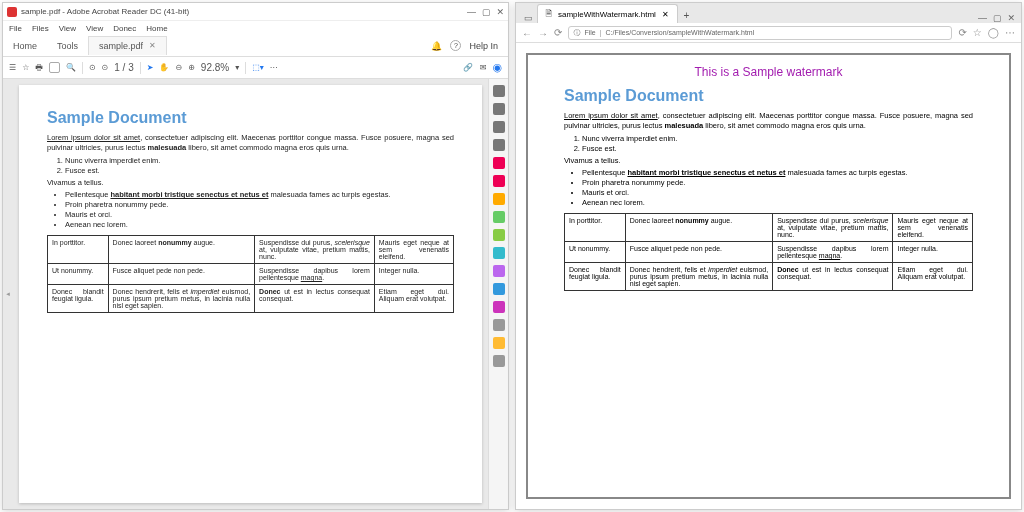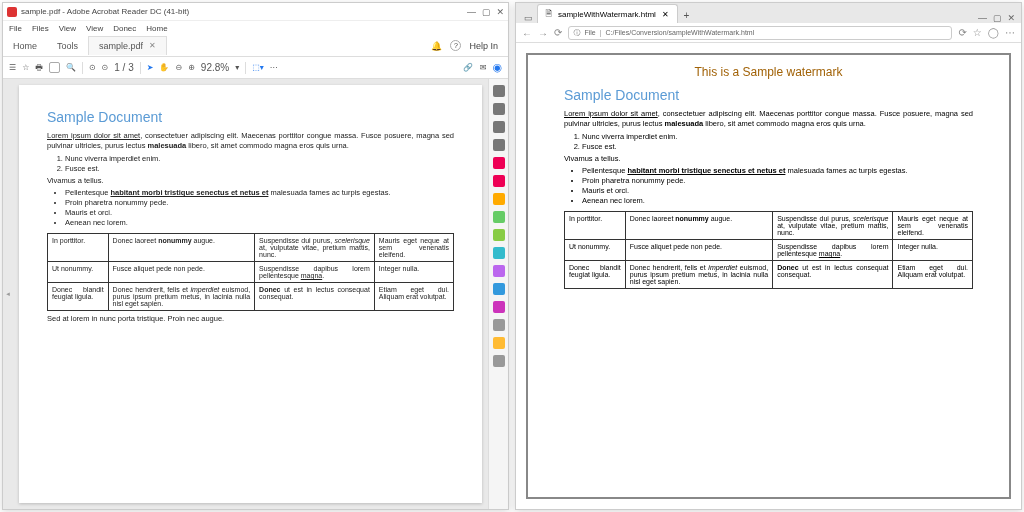--- a/index.html
+++ b/index.html
@@ -16,38 +16,38 @@
 .htab .x{font-size:8px;color:#888}
 .signin{margin-left:auto;padding:0 10px;font-size:9px;color:#444;display:flex;gap:8px;align-items:center}
 .tbar{height:22px;display:flex;align-items:center;gap:6px;padding:0 6px;border-bottom:1px solid #ddd;font-size:8px;color:#555}
 .tico{width:11px;height:11px;border:1px solid #aaa;border-radius:2px}
 .tsep{width:1px;height:12px;background:#ddd}
 .pct{font-size:10px}
 .body{flex:1;display:flex;background:#e9e9e9;overflow:hidden}
 .sidetool{width:20px;background:#f5f5f5;border-left:1px solid #ddd;display:flex;flex-direction:column;gap:6px;padding:6px 0;align-items:center}
 .ticon{width:12px;height:12px;border-radius:2px}
 .page{flex:1;margin:6px;background:#fff;box-shadow:0 1px 3px rgba(0,0,0,.2);padding:24px 28px;font-size:7.5px;color:#222;overflow:hidden}
-.doc h3{color:#5b9bd5;font-size:14px;font-weight:400;margin-bottom:6px}
+.doc h3{color:#5b9bd5;font-size:16px;font-weight:700;margin-bottom:6px}
 .doc p{margin:3px 0;text-align:justify;line-height:1.3}
 .doc u{text-decoration:underline}
 .doc ol,.doc ul{margin:3px 0 3px 18px}
 .doc li{margin:1px 0}
 .doc table{border-collapse:collapse;width:100%;margin-top:6px}
 .doc td{border:1px solid #333;padding:3px 4px;vertical-align:top;font-size:7px;text-align:justify}
 .tail{margin-top:5px}
 
 .btabs{height:20px;background:#e8e8e8;display:flex;align-items:flex-end;padding-left:4px}
 .btab{background:#fff;border:1px solid #ccc;border-bottom:none;border-radius:3px 3px 0 0;padding:2px 8px;font-size:8px;display:flex;gap:6px;align-items:center}
 .bplus{padding:2px 6px;font-size:10px;color:#555}
 .burl{height:20px;display:flex;align-items:center;gap:6px;padding:0 6px;border-bottom:1px solid #ddd}
 .burl .arr{font-size:10px;color:#888}
 .ubox{flex:1;height:14px;border:1px solid #ccc;border-radius:3px;font-size:7px;color:#666;display:flex;align-items:center;padding:0 4px;gap:4px}
 .bbody{flex:1;padding:10px;overflow:hidden}
 .bpage{border:2px solid #888;height:100%;padding:10px 36px;font-size:7.5px;overflow:hidden}
-.wm{text-align:center;color:#a16207;font-size:12px;margin-bottom:8px}
+.wm{text-align:center;color:#a21caf;font-size:12px;margin-bottom:8px}
 </style>
 </head>
 <body>
 
 <div class="win">
  <div class="title">
   <span class="ico"></span>
   <span>sample.pdf - Adobe Acrobat Reader DC (41-bit)</span>
   <span class="sp"></span>
   <div class="wbtns">
@@ -133,21 +133,20 @@
               <td>Integer nulla.</td>
             </tr>
   <tr>
               <td>Donec blandit feugiat ligula.</td>
               <td>Donec hendrerit, felis et <i>imperdiet</i> euismod, purus ipsum pretium metus, in lacinia nulla nisl eget sapien.</td>
               <td><b>Donec</b> ut est in lectus consequat consequat.</td>
               <td>Etiam eget dui. Aliquam erat volutpat.</td>
             </tr>
  </tbody>
         </table>
-        <p class="tail">Sed at lorem in nunc porta tristique. Proin nec augue.</p>
       </div>
   <div class="sidetool" id="ac-side">
         <div class="ticon" style="background: rgb(119, 119, 119);"></div>
         <div class="ticon" style="background: rgb(119, 119, 119);"></div>
         <div class="ticon" style="background: rgb(119, 119, 119);"></div>
         <div class="ticon" style="background: rgb(119, 119, 119);"></div>
         <div class="ticon" style="background: rgb(238, 0, 85);"></div>
         <div class="ticon" style="background: rgb(238, 0, 85);"></div>
         <div class="ticon" style="background: rgb(255, 170, 0);"></div>
         <div class="ticon" style="background: rgb(102, 204, 102);"></div>

